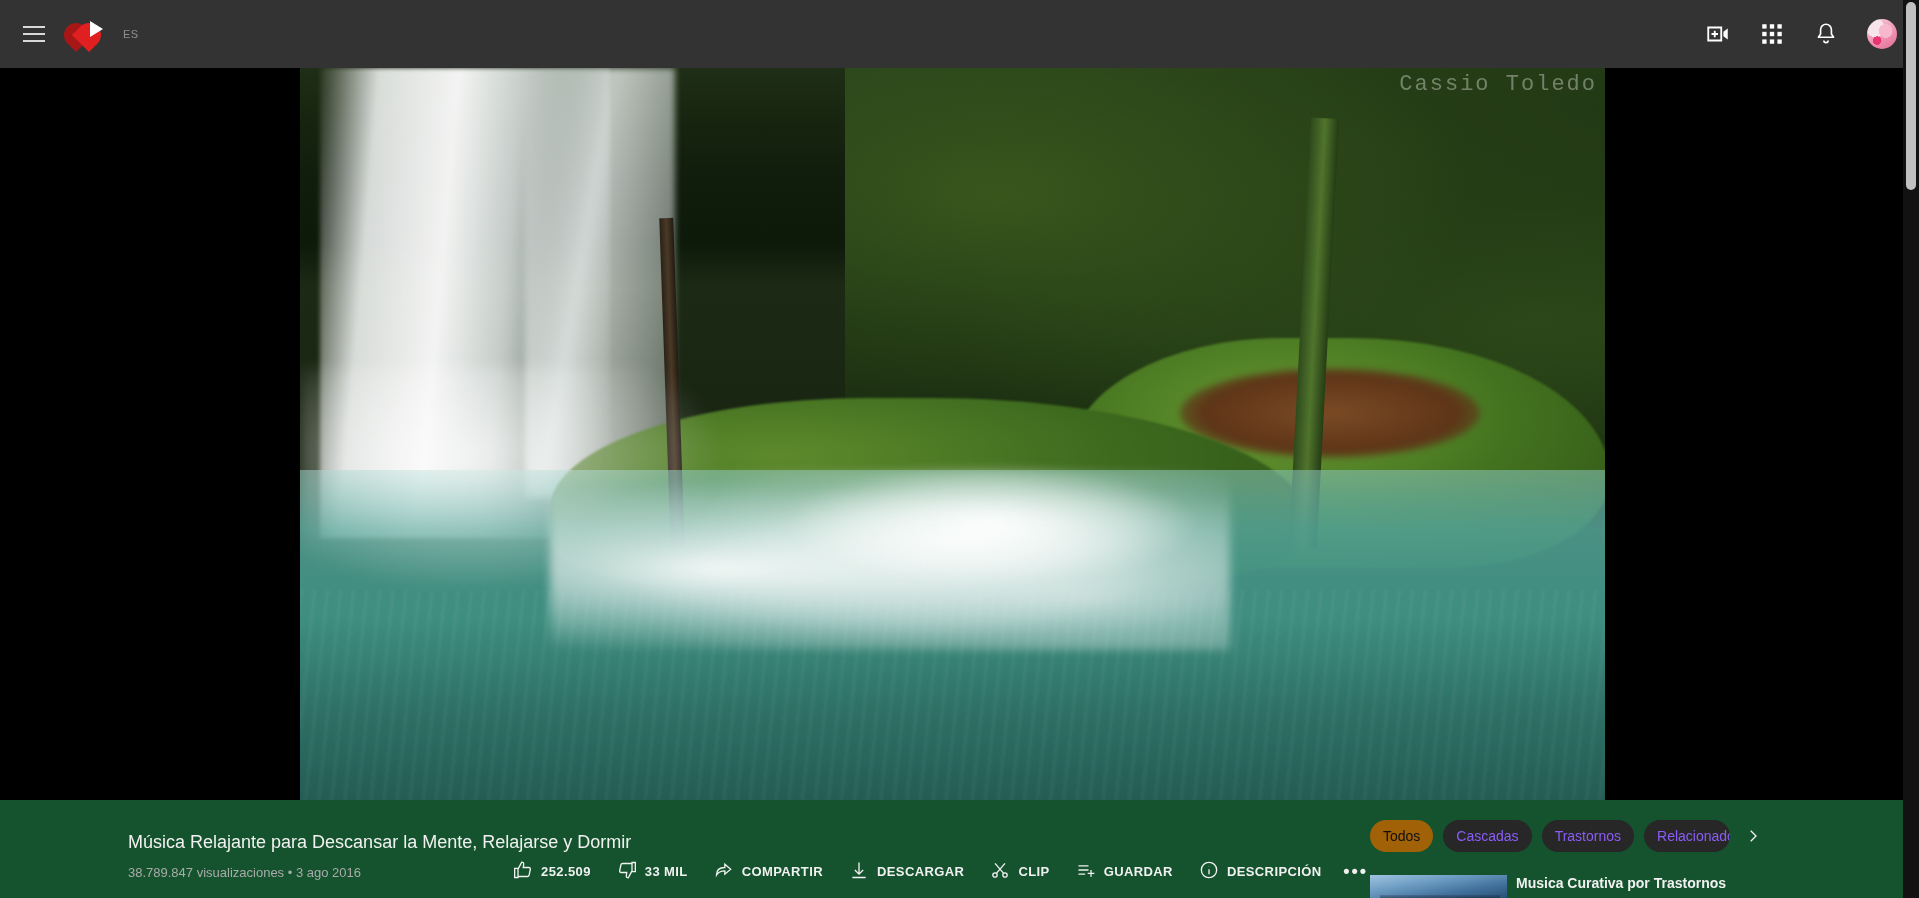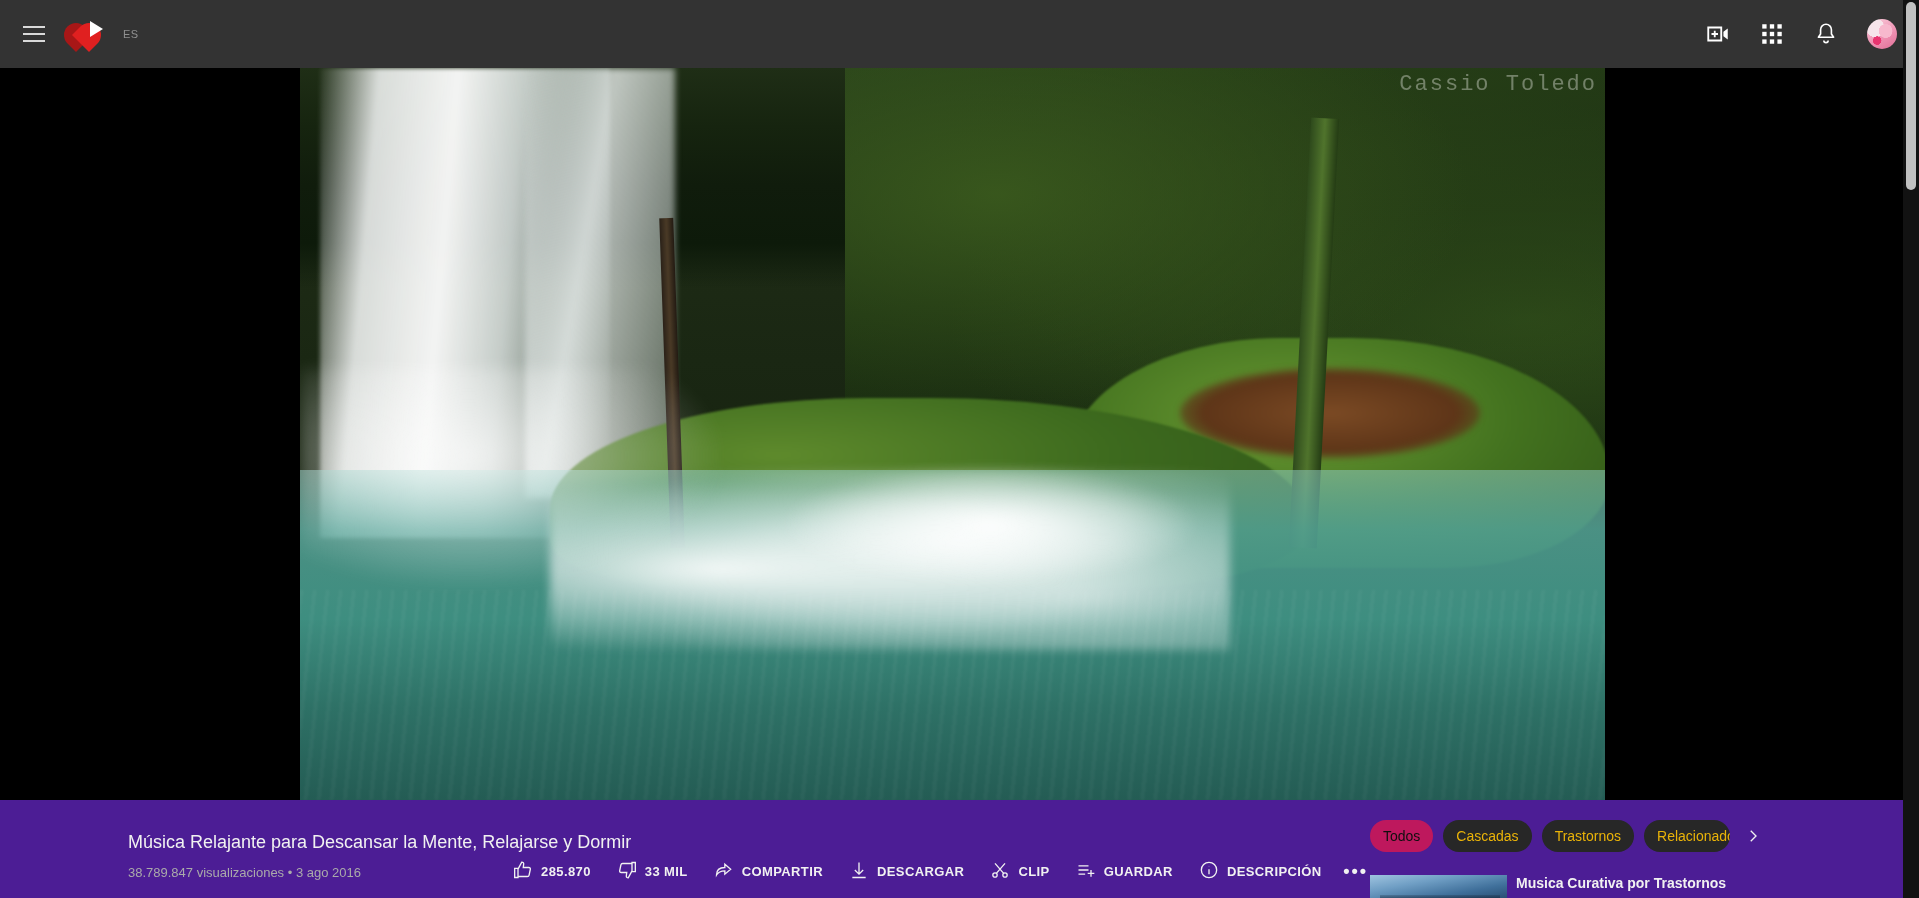--- a/index.html
+++ b/index.html
@@ -181,21 +181,21 @@
     position:absolute; right:8px; top:4px;
     font-family:"Liberation Mono", monospace;
     font-size:22px; letter-spacing:2px;
     color:rgba(210,215,205,.45);
     user-select:none;
   }
 
   
   #below {
     position:absolute; left:0; top:800px; width:1919px; height:98px;
-    background:#4c1d95;
+    background:#14532d;
   }
   #video-title {
     position:absolute; left:128px; top:32px;
     font-size:18px; color:#f1f1f1; font-weight:400; white-space:nowrap;
   }
   #video-meta {
     position:absolute; left:128px; top:65px;
     font-size:13px; color:#aaaaaa; white-space:nowrap;
   }
 
@@ -218,24 +218,24 @@
     margin-left:4px;
   }
 
   
   #rail { position:absolute; left:1370px; top:820px; width:530px; }
   #chips { display:flex; align-items:center; gap:10px; }
   .chip {
     height:32px; padding:0 13px;
     display:flex; align-items:center;
     border-radius:16px;
-    background:#272727; color:#eab308;
+    background:#272727; color:#8b5cf6;
     font-size:14px; white-space:nowrap; cursor:pointer;
   }
-  .chip.active { background:#be185d; color:#0f0f0f; }
+  .chip.active { background:#a16207; color:#0f0f0f; }
   .chip.clipped { max-width:86px; overflow:hidden; }
   #chip-next {
     width:26px; height:32px; display:flex; align-items:center; justify-content:center;
     color:#f1f1f1; cursor:pointer; flex:0 0 auto;
   }
   #chip-next svg { width:18px; height:18px; stroke:#f1f1f1; fill:none; stroke-width:1.8; }
 
   #related { position:absolute; left:0; top:55px; display:flex; gap:9px; }
   #related-thumb {
     width:137px; height:30px; flex:0 0 auto;
@@ -340,21 +340,21 @@
   <div id="video-meta">38.789.847 visualizaciones • 3 ago 2016</div>
 
   <div id="actions">
 
     <div class="act">
       <span>
         <svg viewBox="0 0 24 24">
             <path d="M2 10h4v11H2zM6 11l4.5-8.5c1.6 0 2.5 1 2.3 2.6L12.3 9H19c1.2 0 2 1 1.8 2.1l-1.5 7c-.2 1-1 1.7-2 1.7H6z"></path>
           </svg>
       </span>
-      <span>285.870</span>
+      <span>252.509</span>
     </div>
 
     <div class="act">
       <span>
         <svg viewBox="0 0 24 24">
             <path d="M22 14h-4V3h4zM18 13l-4.5 8.5c-1.6 0-2.5-1-2.3-2.6l.5-3.9H5c-1.2 0-2-1-1.8-2.1l1.5-7c.2-1 1-1.7 2-1.7H18z"></path>
           </svg>
       </span>
       <span>33 MIL</span>
     </div>

